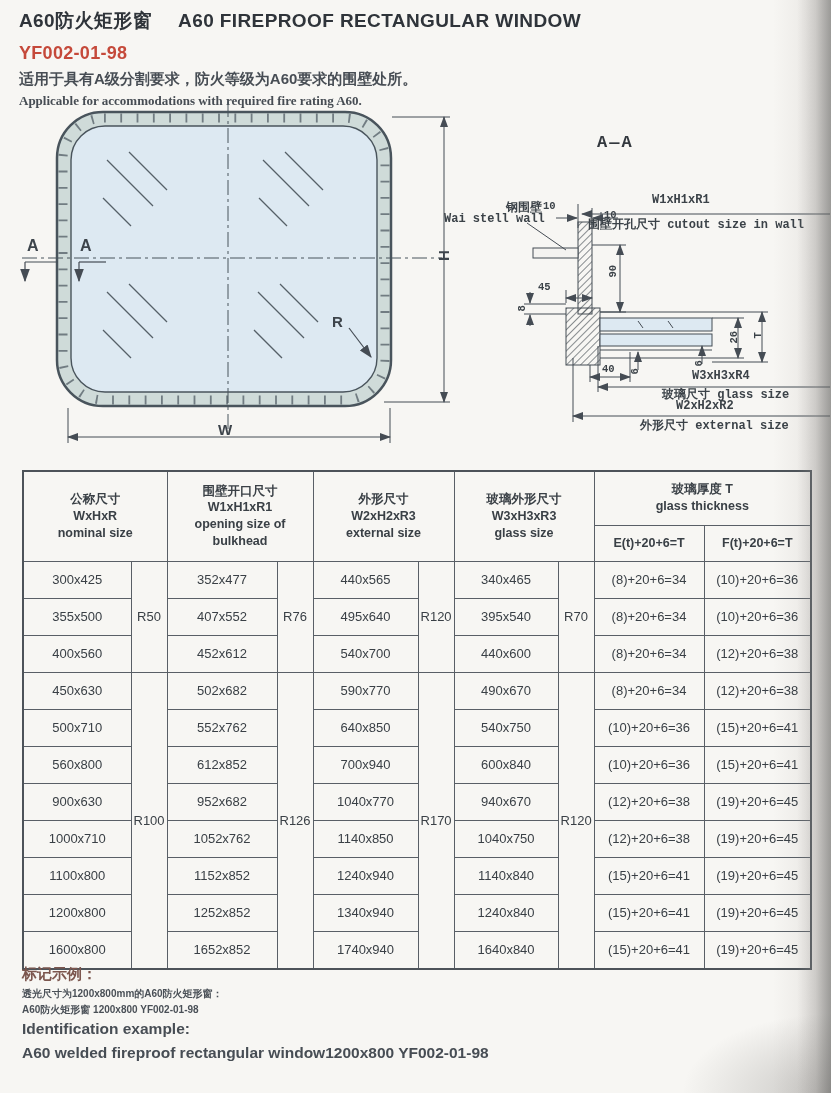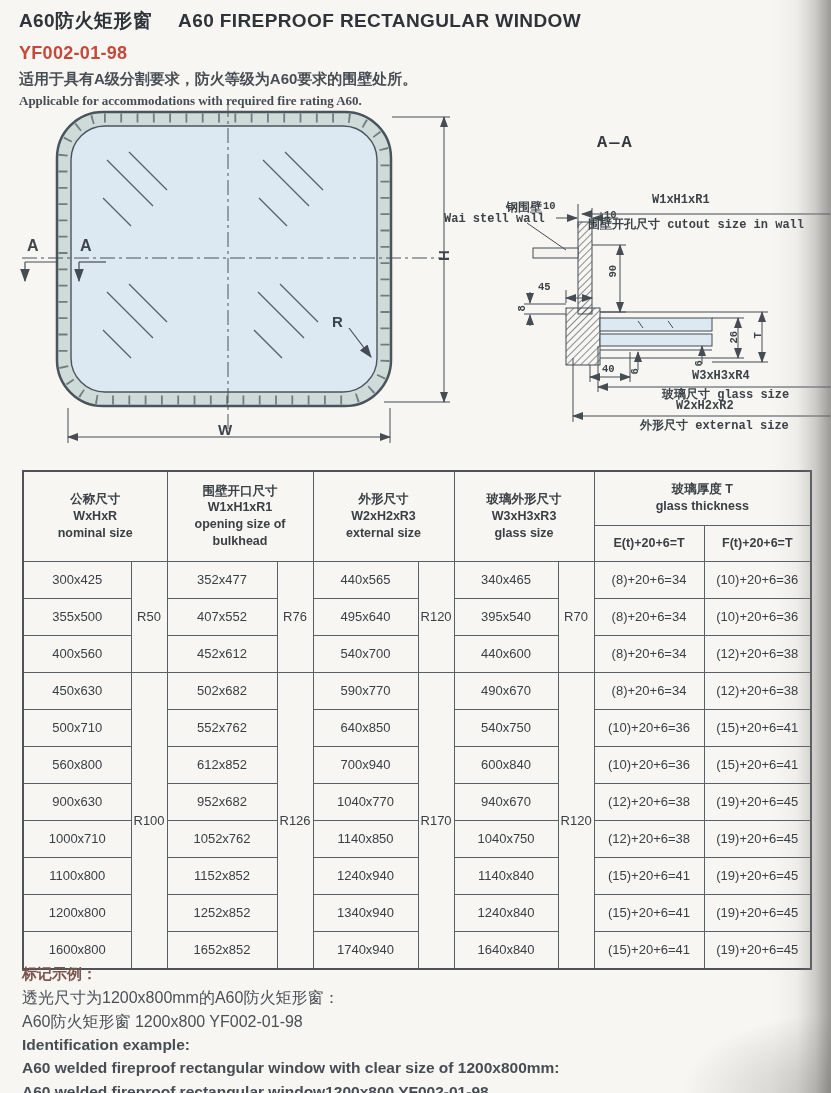--- a/index.html
+++ b/index.html
@@ -35,21 +35,21 @@
   table.spec th,table.spec td{border:1px solid #595f66;text-align:center;vertical-align:middle;padding:0 2px;
              overflow:hidden;}
   table.spec th{font-weight:600;font-size:12.5px;white-space:pre-line;line-height:1.35;}
   table.spec td{height:36px;font-weight:500;}
   tr.h1{height:54px;} tr.h2{height:36px;}
   table.spec{border:2px solid #4d5359;}
 
   
   .foot{position:absolute;left:22px;top:964px;width:740px;line-height:1.32;}
   .foot div{margin-bottom:3px;white-space:nowrap;}
-  .f-zh{font-size:16px;font-weight:400;color:#4a5057;}
+  .f-zh{font-size:10px;font-weight:700;color:#4a5057;}
   .f-mark{font-size:15px;font-weight:600;color:#7c564e;}
   .f-en{font-size:15.5px;font-weight:600;color:#474d54;}
 </style>
 </head>
 <body>
 
 <div class="sheet">
 
   <div class="hdr">
     <div class="title">
@@ -352,19 +352,18 @@
       <td>(19)+20+6=45</td>
     </tr>
   </tbody>
     </table>
 
   <div class="foot">
     <div class="f-mark">标记示例：</div>
     <div class="f-zh">透光尺寸为1200x800mm的A60防火矩形窗：</div>
     <div class="f-zh">A60防火矩形窗  1200x800 YF002-01-98</div>
     <div class="f-en">Identification example:</div>
-    <div class="f-en">A60 welded fireproof rectangular window with clear size of 1200x800mm:</div>
     <div class="f-en">A60 welded fireproof rectangular window1200x800 YF002-01-98</div>
   </div>
 
   <div class="edge-shadow"></div>
   <div class="corner-shadow"></div>
 </div>
 
 </body></html>

